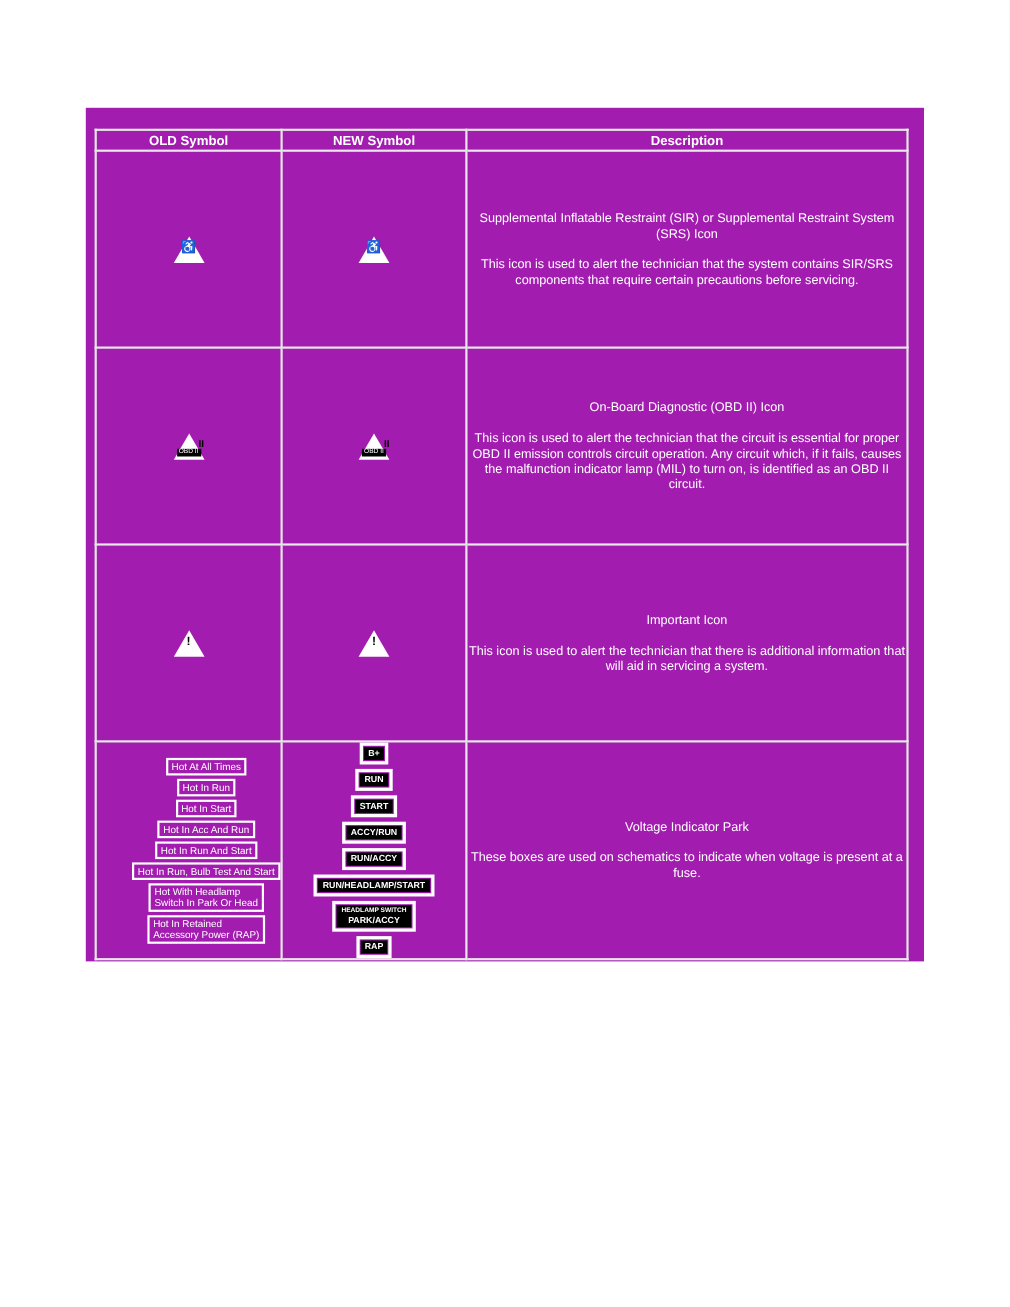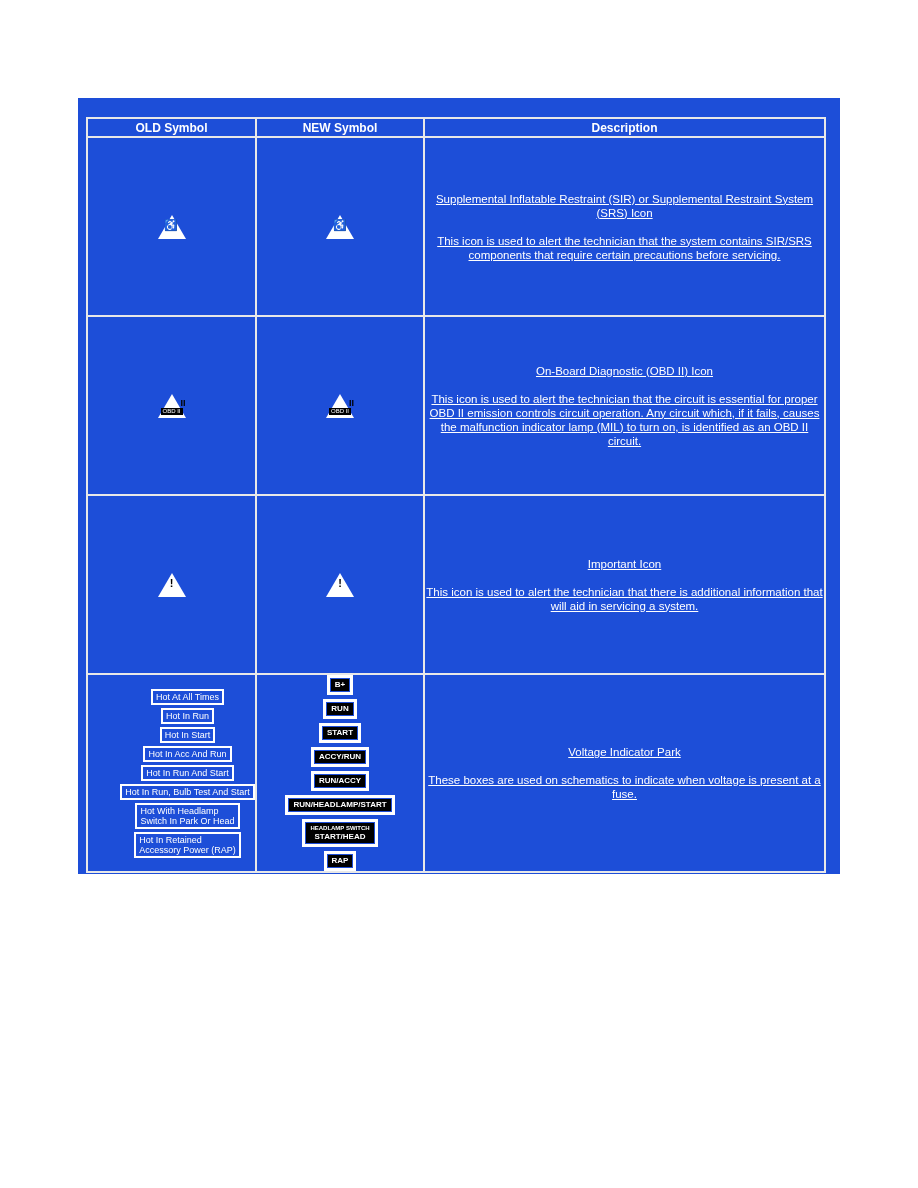--- a/index.html
+++ b/index.html
@@ -1,26 +1,26 @@
 <!DOCTYPE html>
 <html><head>
 <meta charset="utf-8">
 <style>
   html, body { margin: 0; padding: 0; background: #ffffff; }
   body { width: 918px; height: 1188px; position: relative; font-family: "Liberation Sans", sans-serif; }
-  .panel { position: absolute; left: 78px; top: 98px; width: 762px; height: 776px; background: #1d4ed8; }
+  .panel { position: absolute; left: 78px; top: 98px; width: 762px; height: 776px; background: #a21caf; }
   table.symtab {
     position: absolute; left: 8px; top: 19px; width: 738px;
     border-collapse: collapse; table-layout: fixed; color: #fff;
   }
   table.symtab td, table.symtab th { border: 2px solid #e8e8e8; padding: 0; vertical-align: middle; text-align: center; }
   table.symtab th { height: 17px; font-size: 12px; font-weight: bold; font-family: "Liberation Sans", sans-serif; }
   col.c1 { width: 169px; } col.c2 { width: 168px; } col.c3 { width: 401px; }
   tr.row td { height: 177px; }
-  .desc { font-size: 11.5px; line-height: 14px; padding: 0 4px; text-decoration: underline; }
+  .desc { font-size: 11.5px; line-height: 14px; padding: 0 4px; }
   .desc .title { margin-bottom: 14px; }
   .tri { width: 0; height: 0; margin: 0 auto; position: relative;
          border-left: 14px solid transparent; border-right: 14px solid transparent; border-bottom: 24px solid #fff; }
   .tri .glyph { position: absolute; left: -14px; top: 4px; width: 28px; text-align: center; color: #000; font-weight: bold; font-size: 11px; line-height: 12px; }
   .tri .obd { position: absolute; left: -11px; top: 14px; width: 22px; height: 7px; background: #000; color: #fff; font-size: 6px; line-height: 7px; text-align: center; }
   .tri .two { position: absolute; left: -14px; top: 4px; width: 28px; text-align: right; color:#000; font-size: 9px; font-weight:bold; line-height: 10px; }
   .oldboxes { display: flex; flex-direction: column; align-items: center; gap: 3px; padding-left: 32px; }
   .obox { border: 2px solid #fff; font-size: 9px; line-height: 10px; padding: 1px 3px; color: #fff; text-align: left; white-space: nowrap; }
   .newboxes { display: flex; flex-direction: column; align-items: center; gap: 4px; }
   .nbox { border: 3px solid #fff; padding: 1px; }
@@ -126,21 +126,21 @@
           <div class="nbox">
                 <div class="in">ACCY/RUN</div>
               </div>
           <div class="nbox">
                 <div class="in">RUN/ACCY</div>
               </div>
           <div class="nbox">
                 <div class="in">RUN/HEADLAMP/START</div>
               </div>
           <div class="nbox">
-                <div class="in"><span class="small">HEADLAMP SWITCH</span><span>START/HEAD</span></div>
+                <div class="in"><span class="small">HEADLAMP SWITCH</span><span>PARK/ACCY</span></div>
               </div>
           <div class="nbox">
                 <div class="in">RAP</div>
               </div>
         </div>
       </td>
       <td class="desc">
         <div class="title">Voltage Indicator Park</div>
         <div>These boxes are used on schematics to indicate when voltage is present at a fuse.</div>
       </td>

